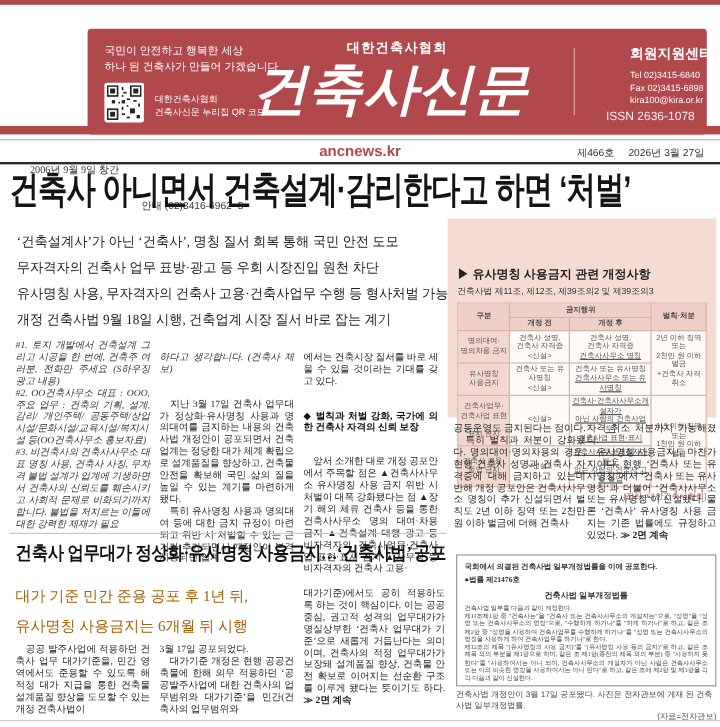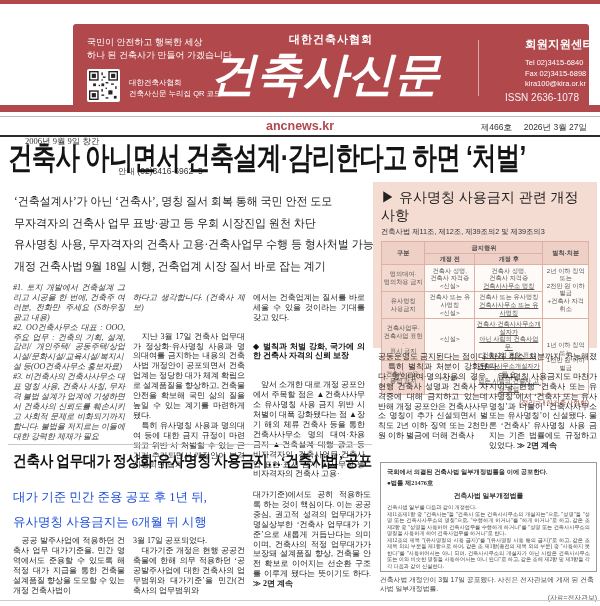--- a/index.html
+++ b/index.html
@@ -49,36 +49,36 @@
   .col3{left:253px;top:283px;}
   .col4{left:378px;top:352px;width:110px;}
   .col5{left:489px;top:352px;width:108px;}
   .para-gap{margin-top:9px;}
   .sec-head{font-weight:bold;margin:9px 0;color:#111;}
   .cont{font-weight:bold;white-space:nowrap;}
 
   
   .table-box{position:absolute;left:373px;top:182px;width:224px;height:166px;background:#f4dcd3;
              padding:7px 8px;box-sizing:border-box;font-family:"Liberation Sans",sans-serif;}
-  .tb-title{font-size:14px;font-weight:normal;color:#222;}
+  .tb-title{font-size:10px;font-weight:bold;color:#222;margin-top:33px;}
   .tb-sub{font-size:7.3px;color:#333;margin-top:2px;margin-bottom:4px;}
   .rev-table{width:100%;border-collapse:collapse;background:#fefaf7;font-size:6.2px;line-height:7.6px;
              color:#555;text-align:center;}
   .rev-table th,.rev-table td{border:1px solid #dcb2a6;padding:1.5px 1px;white-space:pre-line;}
   .rev-table th{background:#eed0c7;color:#4a4a4a;font-weight:bold;}
   .rev-table .cat{background:#f2d8ce;}
   .vtop{vertical-align:top;padding-top:3px;}
   .u{text-decoration:underline;}
   .tb-source{text-align:right;font-size:6.8px;color:#a05048;margin-top:3px;}
 
   
   .divider2{position:absolute;left:8px;top:444px;width:364px;height:1px;background:#c9c9c9;}
   .headline2{position:absolute;left:13px;top:451px;font-weight:bold;font-size:15.5px;color:#111;
              white-space:nowrap;letter-spacing:-.3px;transform:scaleX(.88);transform-origin:left;}
-  .subhead2{position:absolute;left:13px;top:485px;font-size:12.5px;line-height:25px;color:#1d4ed8;white-space:pre-line;}
+  .subhead2{position:absolute;left:13px;top:485px;font-size:12.5px;line-height:25px;color:#a16207;white-space:pre-line;}
   .scol1{left:13px;top:536px;}
   .scol2{left:133px;top:536px;}
   .scol3{left:253px;top:490px;width:118px;}
 
   
   .law-box{position:absolute;left:380px;top:462px;width:217px;height:110px;border:1px solid #999;
            background:#fff;padding:5px 6px;box-sizing:border-box;color:#333;overflow:hidden;}
   .law-line1{font-size:6.3px;font-weight:bold;}
   .law-line2{font-size:6.3px;font-weight:bold;margin-top:2px;}
   .law-title{text-align:center;font-size:6.8px;font-weight:bold;margin:3px 0;}
@@ -222,21 +222,21 @@
 
   <div class="bcol col1 ital">#1. 토지 개발에서 건축설계 그리고 시공을 한 번에, 건축주 여러분, 전화만 주세요 (S하우징 광고 내용)
 #2. OO건축사무소  대표 : OOO, 주요 업무 : 건축의 기획, 설계, 감리/ 개인주택/ 공동주택/상업시설/문화시설/교육시설/복지시설 등(OO건축사무소 홍보자료)
 #3. 비건축사의 건축사사무소 대표 명칭 사용, 건축사 사칭, 무자격 불법 설계가 업계에 기생하면서 건축사의 신뢰도를 훼손시키고 사회적 문제로 비화되기까지 합니다. 불법을 저지르는 이들에 대한 강력한 제재가 필요</div>
   <div class="bcol col2">
     <div class="ital">하다고 생각합니다. (건축사 제보)</div>
     <div class="para-gap">　지난 3월 17일 건축사 업무대가 정상화·유사명칭 사용과 명의대여를 금지하는 내용의 건축사법 개정안이 공포되면서 건축업계는 정당한 대가 체계 확립으로 설계품질을 향상하고, 건축물 안전을 확보해 국민 삶의 질을 높일 수 있는 계기를 마련하게 됐다.
 　특히 유사명칭 사용과 명의대여 등에 대한 금지 규정이 마련되고 위반 시 처벌할 수 있는 근거가 추가되면서 개정안이 본격 시행되면 업계</div>
   </div>
   <div class="bcol col3">
-    <div>에서는 건축업계는 질서를 바로 세울 수 있을 것이라는 기대를 갖고 있다.</div>
+    <div>에서는 건축시장 질서를 바로 세울 수 있을 것이라는 기대를 갖고 있다.</div>
     <div class="sec-head">◆ 벌칙과 처벌 강화, 국가에 의한 건축사 자격의 신뢰 보장</div>
     <div>　앞서 소개한 대로 개정 공포안에서 주목할 점은 ▲건축사사무소 유사명칭 사용 금지 위반 시 처벌이 대폭 강화됐다는 점 ▲장기 해외 체류 건축사 등을 통한 건축사사무소 명의 대여·차용 금지 ▲건축설계 대행 광고 등 비자격자의 건축사업무·건축사업 표현·표시 금지 ▲사무장 등 비자격자의 건축사 고용·</div>
   </div>
   <div class="bcol col4">공동운영도 금지된다는 점이다.
 　특히 벌칙과 처분이 강화됐다. 명의대여·명의차용의 경우, 현행 건축사 성명과 건축사 자격증에 대해 금지하고 있는데 반해 개정 공포안은 건축사사무소 명칭이 추가 신설되면서 벌칙도 2년 이하 징역 또는 2천만 원 이하 벌금에 더해 건축사</div>
   <div class="bcol col5"><span>자격 취소 처분까지 가능해졌다.
 　유사명칭 사용금지도 마찬가지이다. 현행 ‘건축사 또는 유사명칭’에서 ‘건축사 또는 유사명칭’과 더불어 ‘건축사사무소 또는 유사명칭’이 신설됐다. 물론 ‘건축사’ 유사명칭 사용 금지는 기존 법률에도 규정하고 있었다. </span><span class="cont">≫ 2면 계속</span></div>
 
   <div class="divider2"></div>
   <div class="headline2">건축사 업무대가 정상화·유사명칭 사용금지…‘건축사법’ 공포</div>

